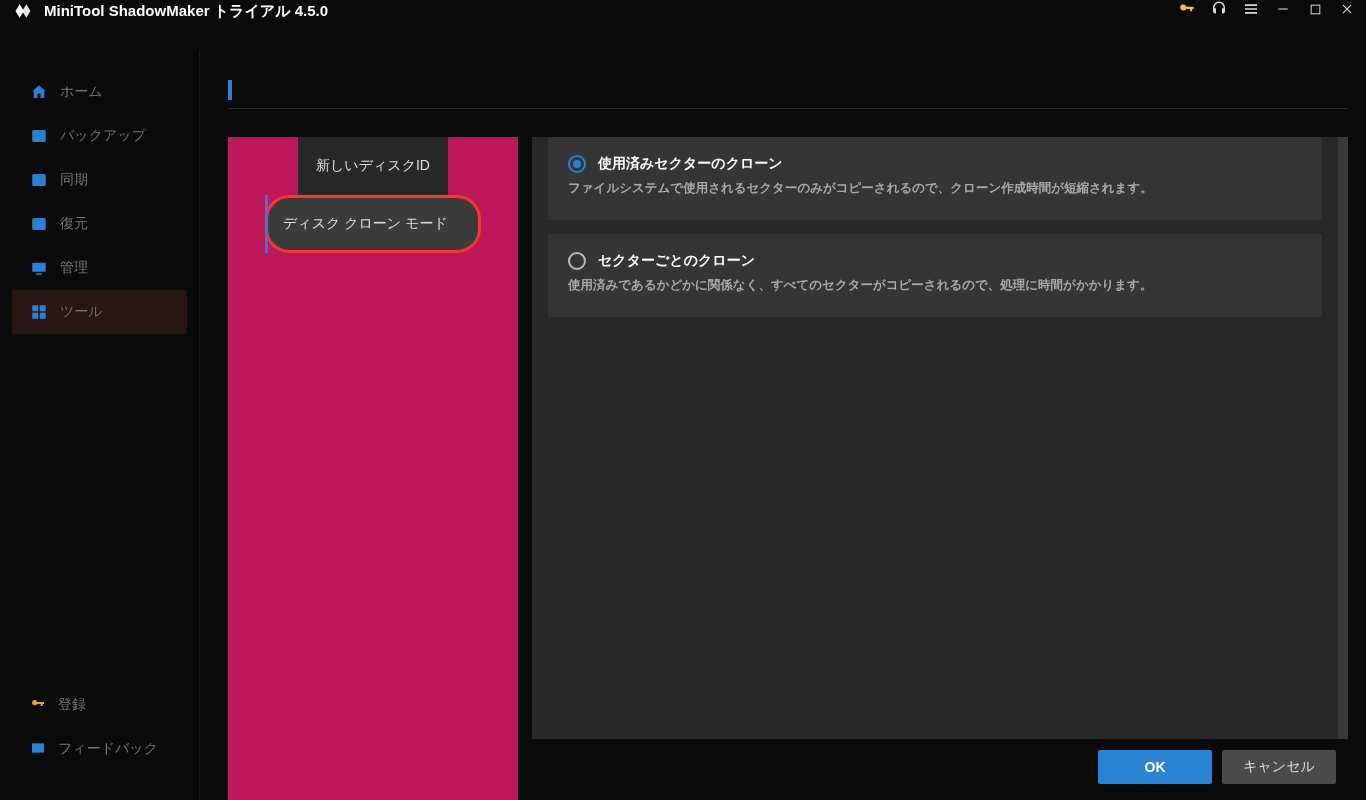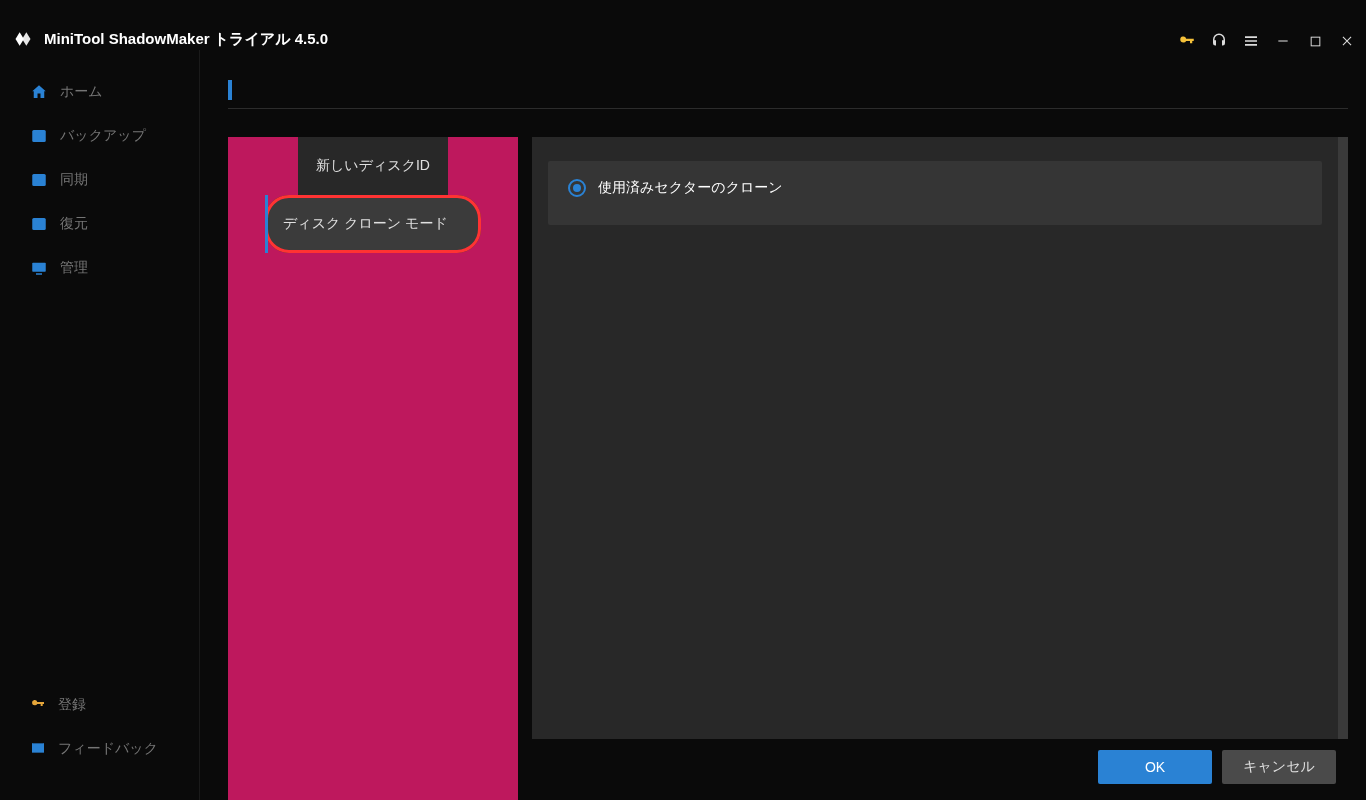--- a/index.html
+++ b/index.html
@@ -11,21 +11,21 @@
       color: #e0e0e0;
       overflow: hidden;
       position: relative;
     }
 
     
     .titlebar {
       height: 50px;
       background: #0a0a0a;
       display: flex;
-      align-items: flex-end;
+      align-items: flex-start;
       justify-content: space-between;
       padding: 0 10px 0 12px;
     }
     .titlebar-left { display: flex; align-items: center; gap: 10px; }
     .titlebar-logo { width: 22px; height: 22px; display:flex; align-items:center; justify-content:center; }
     .titlebar-title { font-size: 15px; font-weight: 600; color: #ffffff; }
     .titlebar-right { display: flex; align-items: center; gap: 14px; }
     .tb-icon { width: 18px; height: 18px; display:flex; align-items:center; justify-content:center; cursor:pointer; }
     .tb-icon svg, .titlebar-logo svg { display:block; }
     .key-icon path { fill: #f5c13a; }
@@ -125,22 +125,23 @@
       outline: 3px solid #ff3333;
       outline-offset: -3px;
       width: 216px;
       border-radius: 24px;
     }
 
     .opt-panel-wrap { flex:1; display:flex; }
     .opt-panel {
       flex:1;
       background:#282828;
-      padding: 24px 16px 16px 16px;
+      padding: 0 16px 16px 16px;
       height: 602px;
+      font-weight: bold;
     }
     .opt-scroll-track {
       width:10px; background:#3a3a3a; height:602px;
     }
 
     .option-card {
       background:#353535;
       border-radius:2px;
       padding: 18px 20px 22px 20px;
       margin-bottom:14px;
@@ -158,21 +159,21 @@
     .option-title { font-size:14px; color:#ffffff; }
     .option-desc { font-size:12.5px; color:#a9a9a9; margin-left:0px; line-height:1.5; }
 
     
     .footer { display:flex; justify-content:flex-end; gap:10px; padding: 14px 12px 6px 0; }
     .btn {
       min-width:114px; height:34px;
       display:flex; align-items:center; justify-content:center;
       font-size:14px; cursor:pointer; border-radius:2px;
     }
-    .btn-primary { background:#2a82d4; color:#ffffff; }
+    .btn-primary { background:#2a82d4; color:#ffffff;font-weight:bold; }
     .btn-default { background:#4a4a4a; color:#e0e0e0; }
   </style>
 </head>
 <body>
 
 <div class="titlebar">
   <div class="titlebar-left">
     <span class="titlebar-logo">
       <svg width="20" height="20" viewBox="0 0 24 24">
           <path fill="#ffffff" d="M3 12 L8 4 L13 12 L8 20 Z"></path>
@@ -263,20 +264,31 @@
         <span class="nicon">
           <svg width="18" height="18" viewBox="0 0 24 24">
               <rect x="3" y="5" width="18" height="12" rx="1"></rect>
               <rect x="8" y="19" width="8" height="2"></rect>
             </svg>
         </span>
         <span class="nlabel">管理</span>
       </div>
 
 
+      <div class="nav-item selected">
+        <span class="nicon">
+          <svg width="18" height="18" viewBox="0 0 24 24">
+              <rect x="3" y="3" width="8" height="8"></rect>
+              <rect x="13" y="3" width="8" height="8"></rect>
+              <rect x="3" y="13" width="8" height="8"></rect>
+              <rect x="13" y="13" width="8" height="8"></rect>
+            </svg>
+        </span>
+        <span class="nlabel">ツール</span>
+      </div>
 
     </div>
 
     <div class="sidebar-bottom">
       <div class="bottom-item">
         <span class="nicon">
           <svg width="16" height="16" viewBox="0 0 24 24">
               <path d="M7 14a4 4 0 1 1 3.9-5h10.1v3h-2v3h-3v-3h-5.1A4 4 0 0 1 7 14z"></path>
             </svg>
         </span>
@@ -316,22 +328,30 @@
       <div class="opt-panel-wrap">
         <div class="opt-panel">
 
           <div class="option-card">
             <div class="option-head">
               <span class="radio-outer">
                 <span class="radio-inner"></span>
               </span>
               <span class="option-title">使用済みセクターのクローン</span>
             </div>
+            <div class="option-desc">ファイルシステムで使用されるセクターのみがコピーされるので、クローン作成時間が短縮されます。</div>
           </div>
 
+          <div class="option-card">
+            <div class="option-head">
+              <span class="radio-outer unselected"></span>
+              <span class="option-title">セクターごとのクローン</span>
+            </div>
+            <div class="option-desc">使用済みであるかどかに関係なく、すべてのセクターがコピーされるので、処理に時間がかかります。</div>
+          </div>
 
         </div>
         <div class="opt-scroll-track"></div>
       </div>
 
     </div>
 
     <div class="footer">
       <div class="btn btn-primary">
         <span>OK</span>

